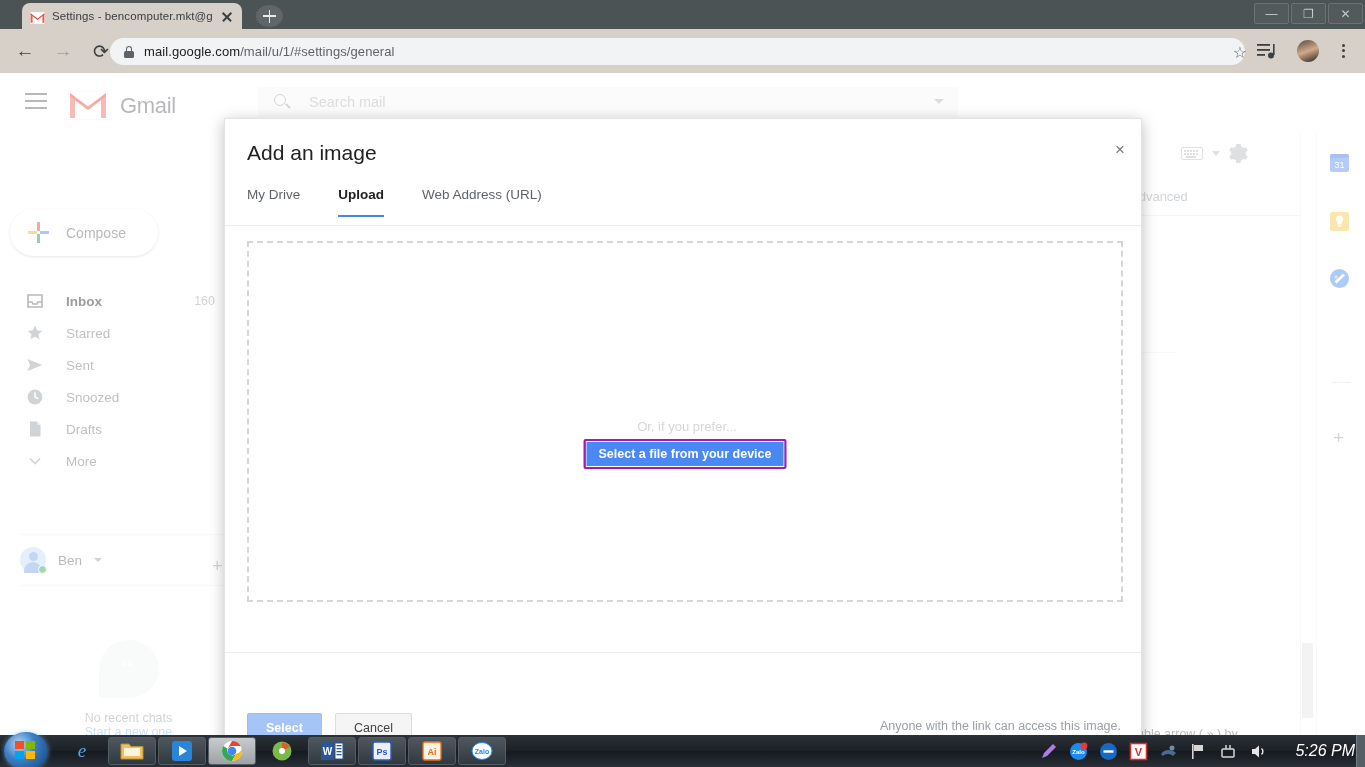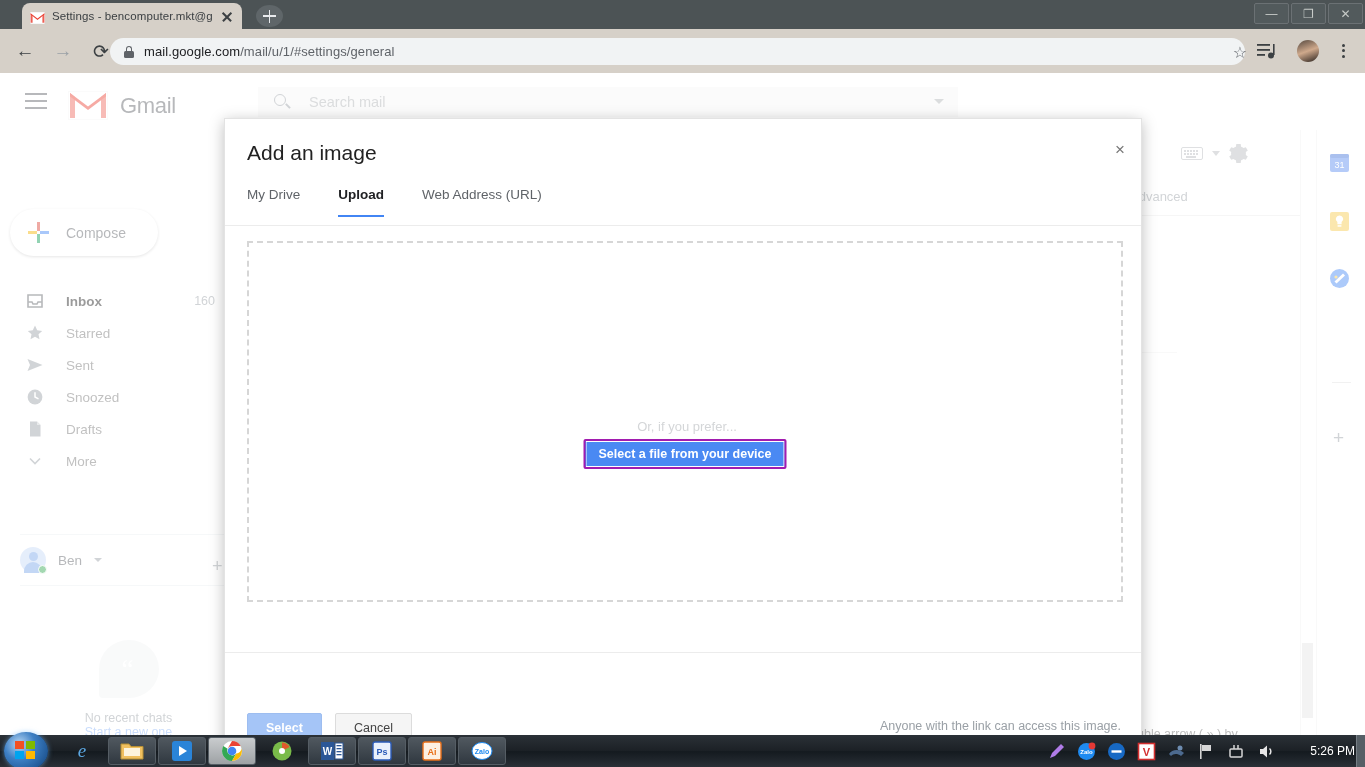--- a/index.html
+++ b/index.html
@@ -189,21 +189,21 @@
               background:radial-gradient(circle at 35% 32%, #b8d8f5 0%, #3d7fc4 40%, #0e3f78 100%);
               box-shadow:0 0 5px rgba(120,190,255,.6); cursor:pointer; }
   .start-logo { position:absolute; left:11px; top:9px; width:22px; height:20px; }
   .start-logo span { position:absolute; width:9px; height:8px; }
   .tb-item { position:absolute; top:2px; width:48px; height:28px; border:1px solid #555d64;
              background:linear-gradient(180deg,#50585f,#303840); border-radius:3px; cursor:pointer;
              display:flex; align-items:center; justify-content:center; }
   .tb-item.flat { border-color:transparent; background:transparent; }
   .tray { position:absolute; right:0; top:0; height:32px; display:flex; align-items:center; gap:11px; padding-right:10px; }
   .tray-ico { width:19px; height:19px; cursor:pointer; position:relative; }
-  .tray-clock { font-size:12px; color:#fff; margin-left:23px; cursor:pointer; }
+  .tray-clock { font-size:16px; color:#fff; margin-left:16px; cursor:pointer;font-style:italic; }
   .show-desktop { position:absolute; right:0; top:0; width:9px; height:32px; background:#565f66; border-left:1px solid #767e85; cursor:pointer; }
 </style>
 </head>
 <body>
 
 <div class="chrome-window">
 
   <div class="titlebar">
     <div class="tabstrip">
       <div class="tab">

